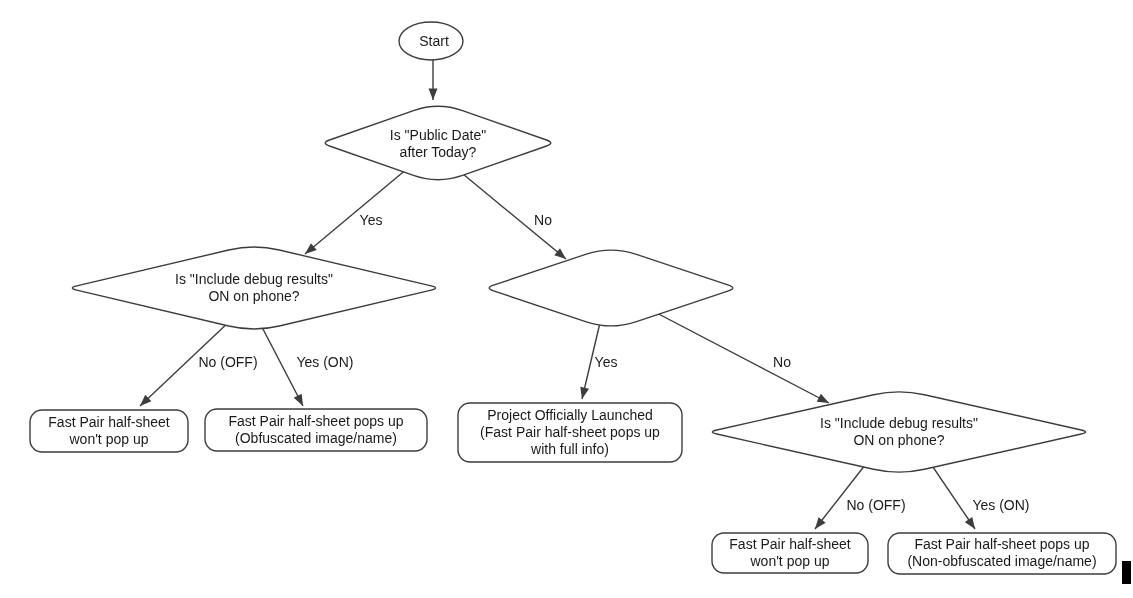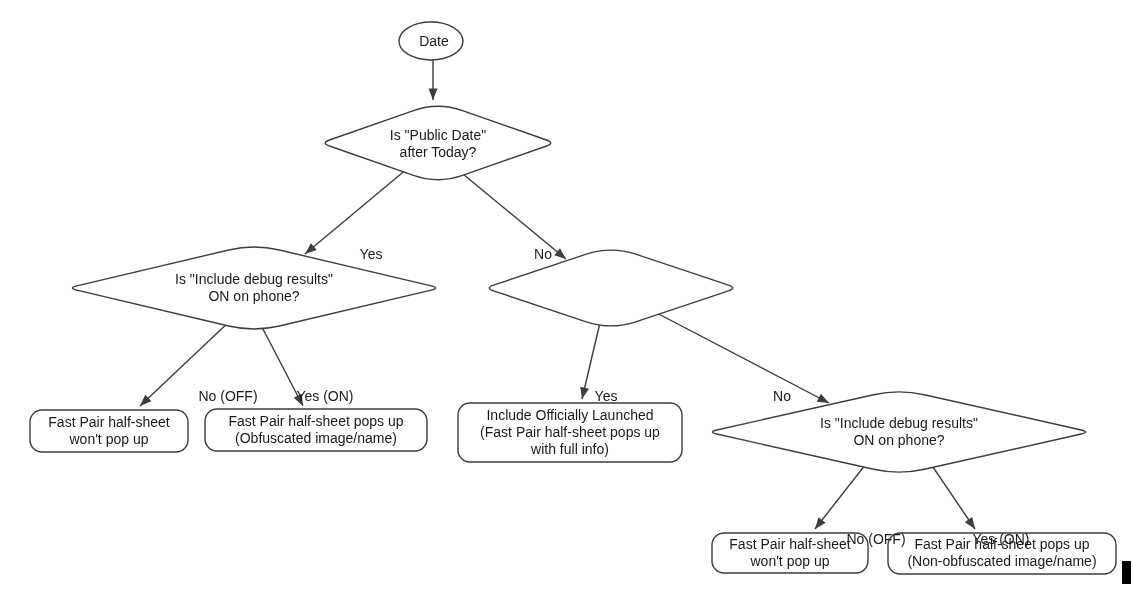--- a/index.html
+++ b/index.html
@@ -15,21 +15,21 @@
     position:absolute;
     transform:translate(-50%,-50%);
     white-space:pre-line;
     text-align:center;
     font-size:14px;
     line-height:17px;
     color:#1a1a1a;
     width:max-content;
     pointer-events:none;
   }
-  .edge-lbl{white-space:nowrap;margin-top:34px;}
+  .edge-lbl{white-space:nowrap;}
   .text-cursor{
     position:absolute;
     left:1122px;top:561px;
     width:9px;height:23px;
     background:#000000;
   }
 </style>
 </head>
 <body>
 
@@ -55,32 +55,32 @@
       <path d="M 228.7 250.0 Q 254 244 279.3 250.0 L 431.2 285.9 Q 440 288 431.2 290.1 L 279.3 326.0 Q 254 332 228.7 326.0 L 76.8 290.1 Q 68 288 76.8 285.9 Z" fill="#ffffff" stroke="#3d3d3d" stroke-width="1.4"></path>
       <path d="M 586.3 254.2 Q 611 246 635.7 254.2 L 728.5 285.2 Q 737 288 728.5 290.8 L 635.7 321.8 Q 611 330 586.3 321.8 L 493.5 290.8 Q 485 288 493.5 285.2 Z" fill="#ffffff" stroke="#3d3d3d" stroke-width="1.4"></path>
       <path d="M 873.6 394.7 Q 899 389 924.4 394.7 L 1081.2 430.0 Q 1090 432 1081.2 434.0 L 924.4 469.3 Q 899 475 873.6 469.3 L 716.8 434.0 Q 708 432 716.8 430.0 Z" fill="#ffffff" stroke="#3d3d3d" stroke-width="1.4"></path>
       <rect x="30" y="410" width="158" height="42" rx="12" ry="12" fill="#ffffff" stroke="#3d3d3d" stroke-width="1.4"></rect>
       <rect x="205" y="409" width="222" height="42" rx="12" ry="12" fill="#ffffff" stroke="#3d3d3d" stroke-width="1.4"></rect>
       <rect x="458" y="403" width="224" height="59" rx="12" ry="12" fill="#ffffff" stroke="#3d3d3d" stroke-width="1.4"></rect>
       <rect x="712" y="533" width="156" height="40" rx="12" ry="12" fill="#ffffff" stroke="#3d3d3d" stroke-width="1.4"></rect>
       <rect x="888" y="533" width="228" height="41" rx="12" ry="12" fill="#ffffff" stroke="#3d3d3d" stroke-width="1.4"></rect>
     </svg>
 
-  <div class="node-lbl" style="left:434px;top:41px">Date</div>
+  <div class="node-lbl" style="left:434px;top:41px">Start</div>
   <div class="node-lbl" style="left:438px;top:144px">Is "Public Date"
 after Today?</div>
   <div class="node-lbl" style="left:254px;top:288px">Is "Include debug results"
 ON on phone?</div>
   <div class="node-lbl" style="left:899px;top:432px">Is "Include debug results"
 ON on phone?</div>
   <div class="node-lbl" style="left:109px;top:431px">Fast Pair half-sheet
 won't pop up</div>
   <div class="node-lbl" style="left:316px;top:430px">Fast Pair half-sheet pops up
 (Obfuscated image/name)</div>
-  <div class="node-lbl" style="left:570px;top:432px">Include Officially Launched
+  <div class="node-lbl" style="left:570px;top:432px">Project Officially Launched
 (Fast Pair half-sheet pops up
 with full info)</div>
   <div class="node-lbl" style="left:790px;top:553px">Fast Pair half-sheet
 won't pop up</div>
   <div class="node-lbl" style="left:1002px;top:553px">Fast Pair half-sheet pops up
 (Non-obfuscated image/name)</div>
 
   <div class="edge-lbl" style="left:371px;top:220px">Yes</div>
   <div class="edge-lbl" style="left:543px;top:220px">No</div>
   <div class="edge-lbl" style="left:228px;top:362px">No (OFF)</div>

